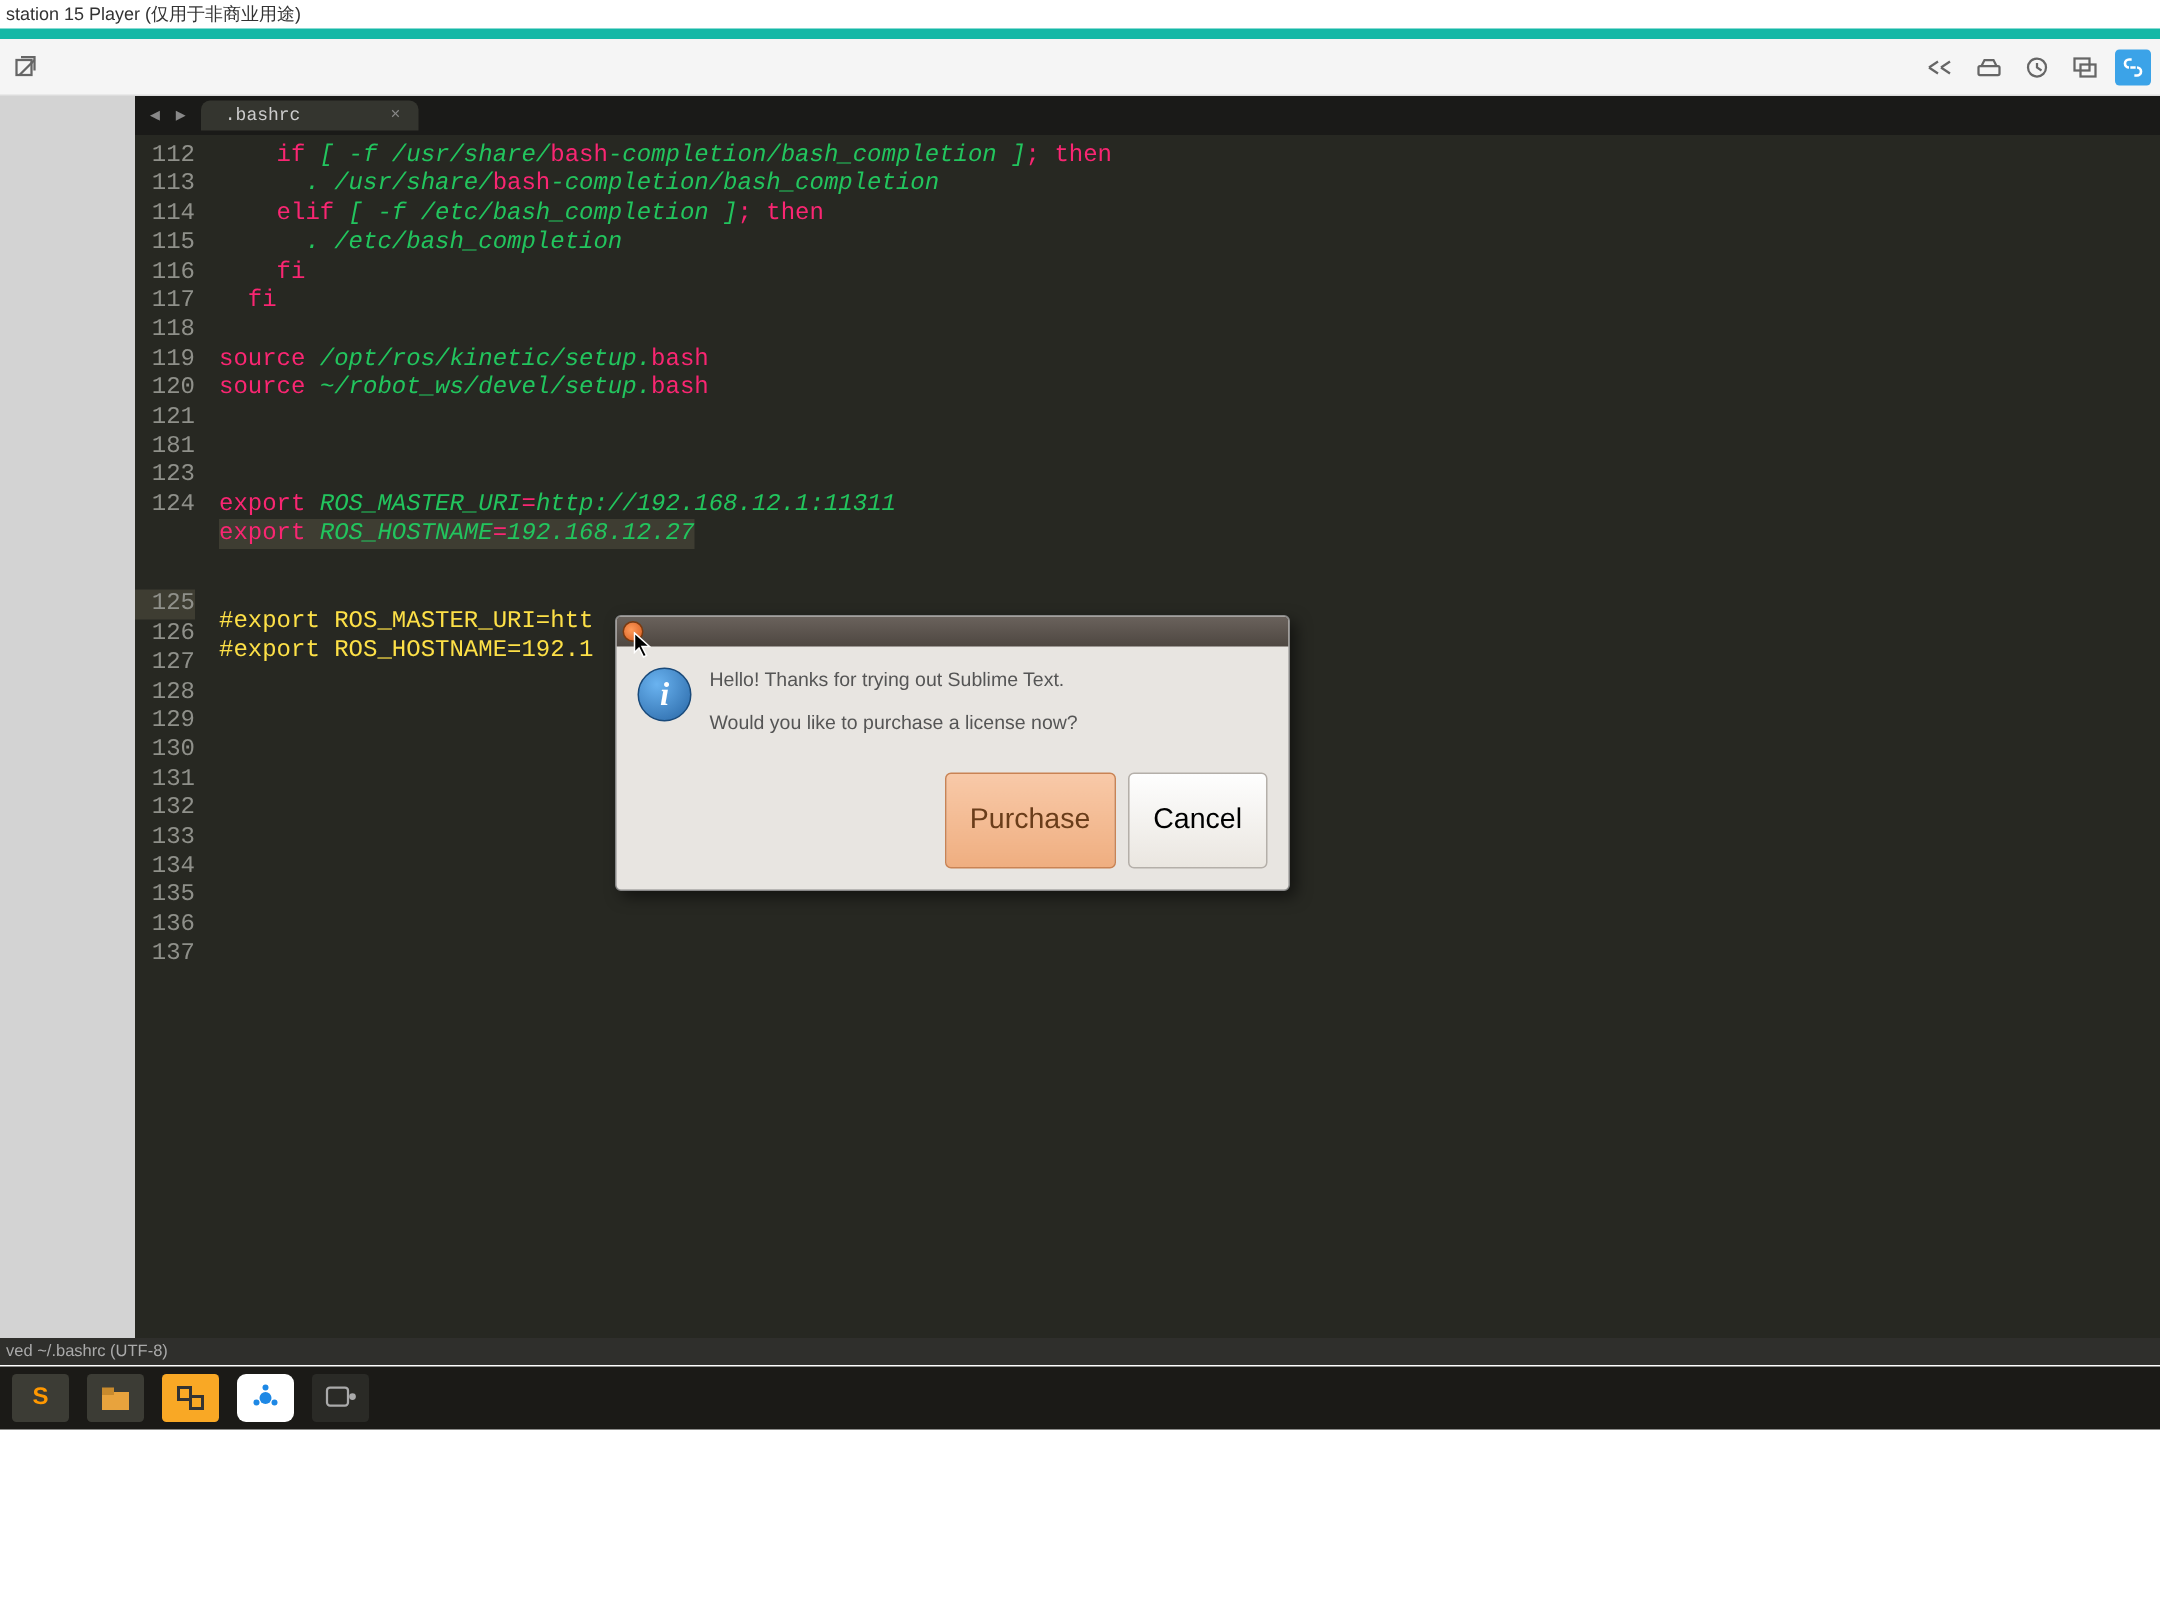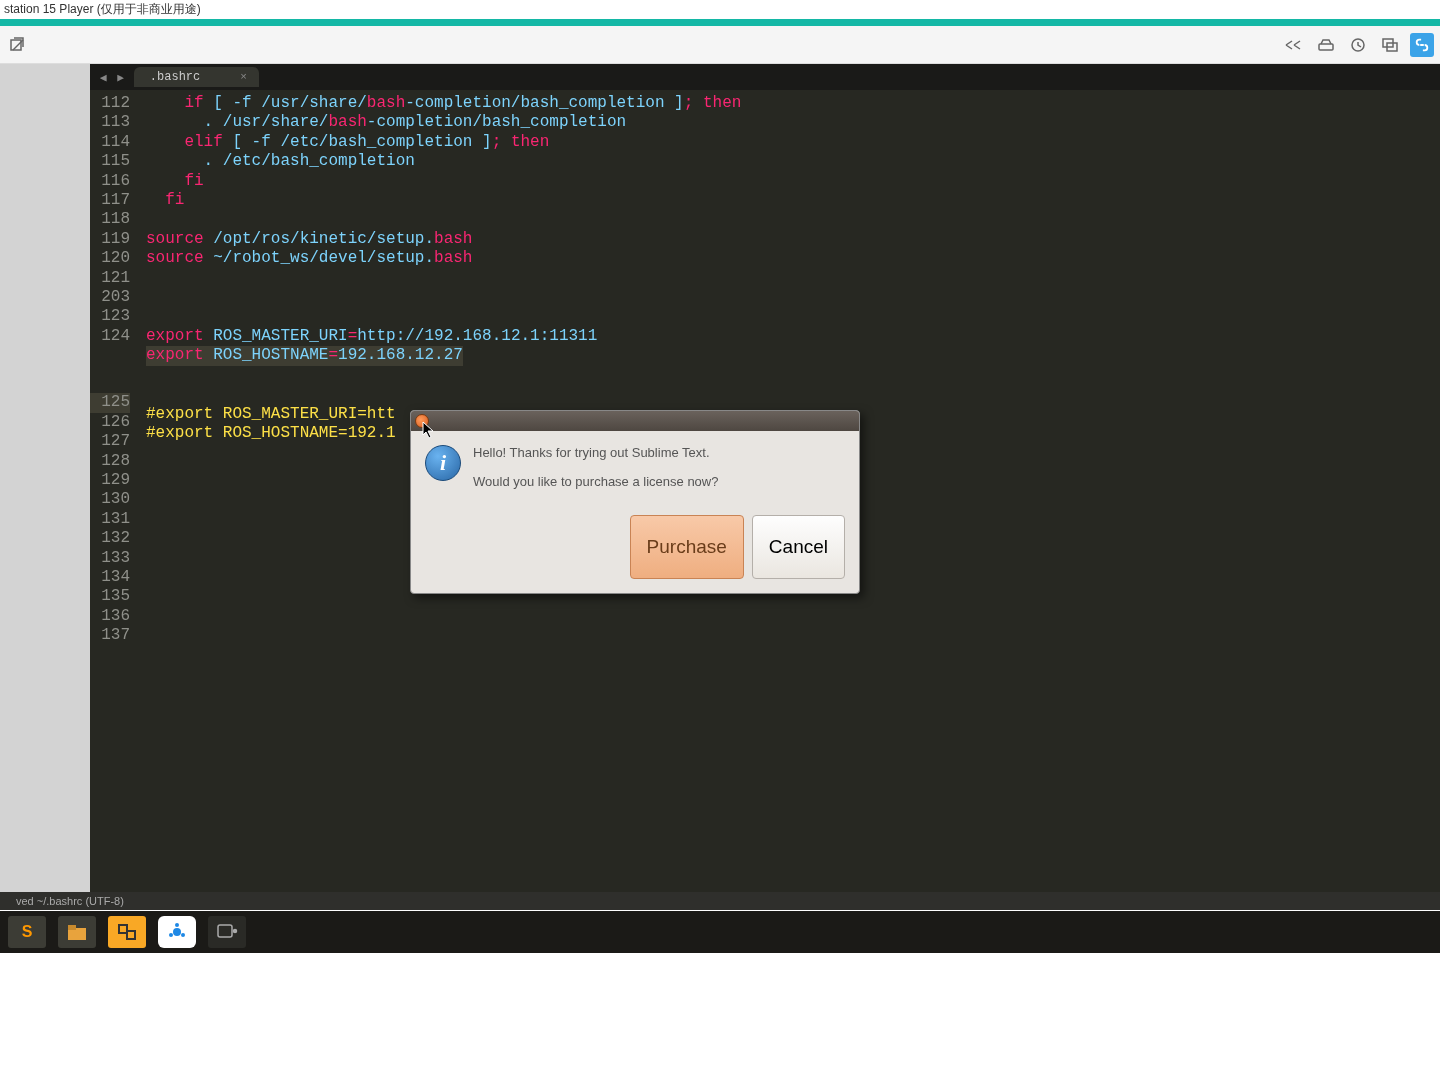--- a/index.html
+++ b/index.html
@@ -70,54 +70,54 @@
 }
 .nav-arrows { color: #888; font-size: 11px; letter-spacing: 2px; padding: 0 6px; }
 .tab {
   background: #34352f;
   color: #ccc;
   padding: 3px 12px 3px 16px;
   font-size: 12px;
   border-radius: 6px 6px 0 0;
   display: flex;
   align-items: center;
-  gap: 40px;
+  gap: 60px;
 }
 .tab-close { color: #888; font-size: 11px; }
 .code-area {
   display: flex;
   padding-top: 4px;
   font-size: 16px;
   line-height: 19.4px;
 }
 .gutter {
   width: 50px;
   text-align: right;
   color: #8f908a;
   padding-right: 10px;
   user-select: none;
 }
 .gutter .highlight { background: #3e3d32; margin-top: 47px; }
 .code-body { flex: 1; padding-left: 6px; white-space: pre; }
 .code-body .line-hl { background: #3e3d32; display:inline-block; }
 .c-red { color: #f92672; }
-.c-white { color: #7dd3fc; }
+.c-white { color: #22c55e; font-style: italic; }
 .c-grey { color: #fde047; }
 .scrollbar-h {
   position: absolute; bottom: 4px; left: 96px; right: 150px;
   height: 8px; background: #4a4a44; border-radius: 4px;
 }
 .statusbar {
   position: absolute;
   top: 892px; left: 0; right: 0;
   height: 18px;
   background: #2f2f2c;
   color: #aaa;
   font-size: 11px;
-  padding-left: 16px;
+  padding-left: 4px;
   display: flex; align-items: center;
 }
 .taskbar {
   position: absolute;
   top: 911px; left: 0; right: 0;
   height: 42px;
   background: #1b1a17;
   display: flex; align-items: center;
   padding-left: 8px;
   gap: 12px;
@@ -264,21 +264,21 @@
           <div>112</div>
           <div>113</div>
           <div>114</div>
           <div>115</div>
           <div>116</div>
           <div>117</div>
           <div>118</div>
           <div>119</div>
           <div>120</div>
           <div>121</div>
-          <div>203</div>
+          <div>181</div>
           <div>123</div>
           <div>124</div>
           <div class="highlight">125</div>
           <div>126</div>
           <div>127</div>
           <div>128</div>
           <div>129</div>
           <div>130</div>
           <div>131</div>
           <div>132</div>

